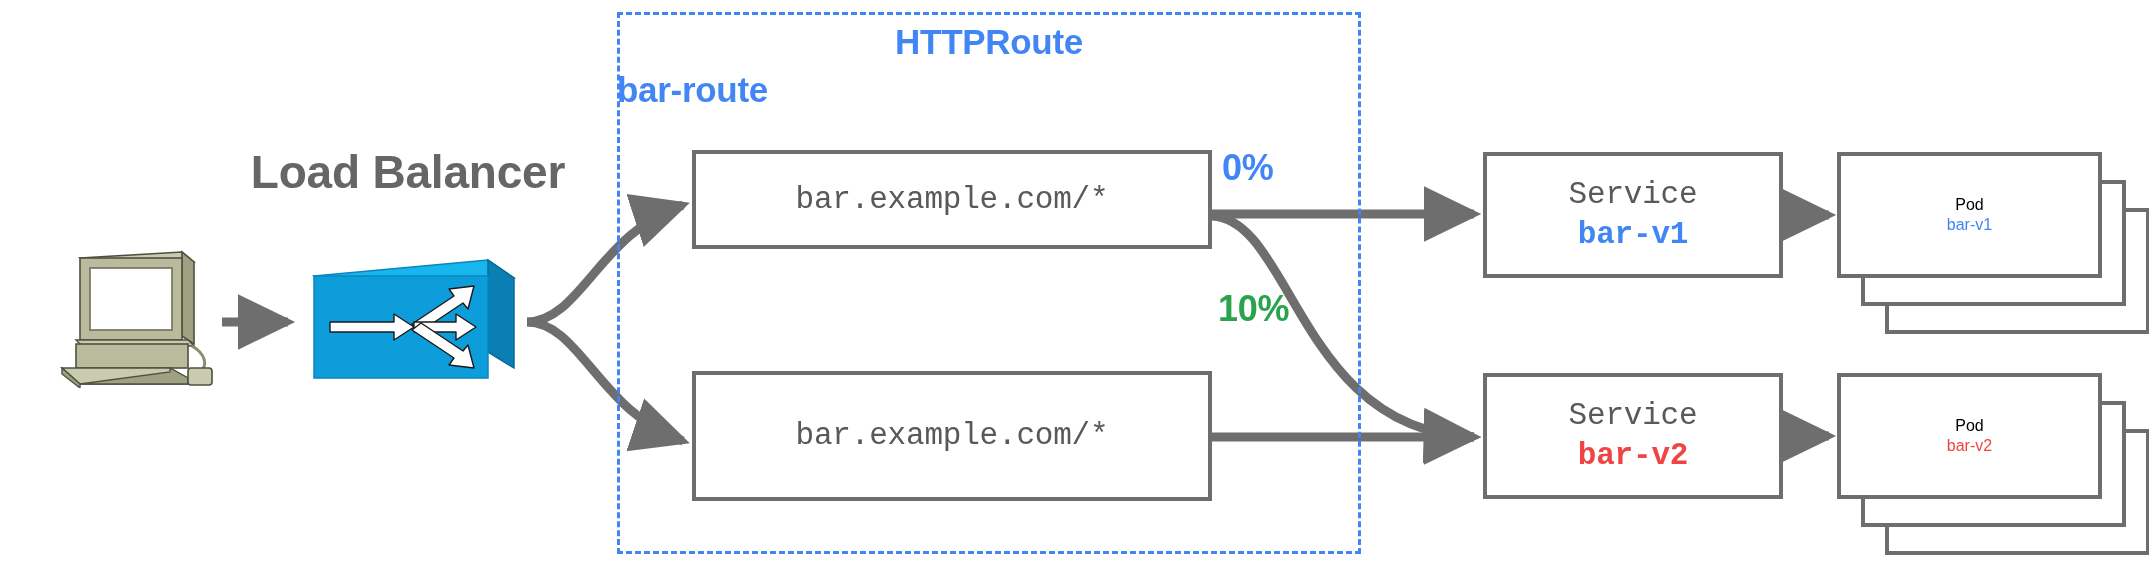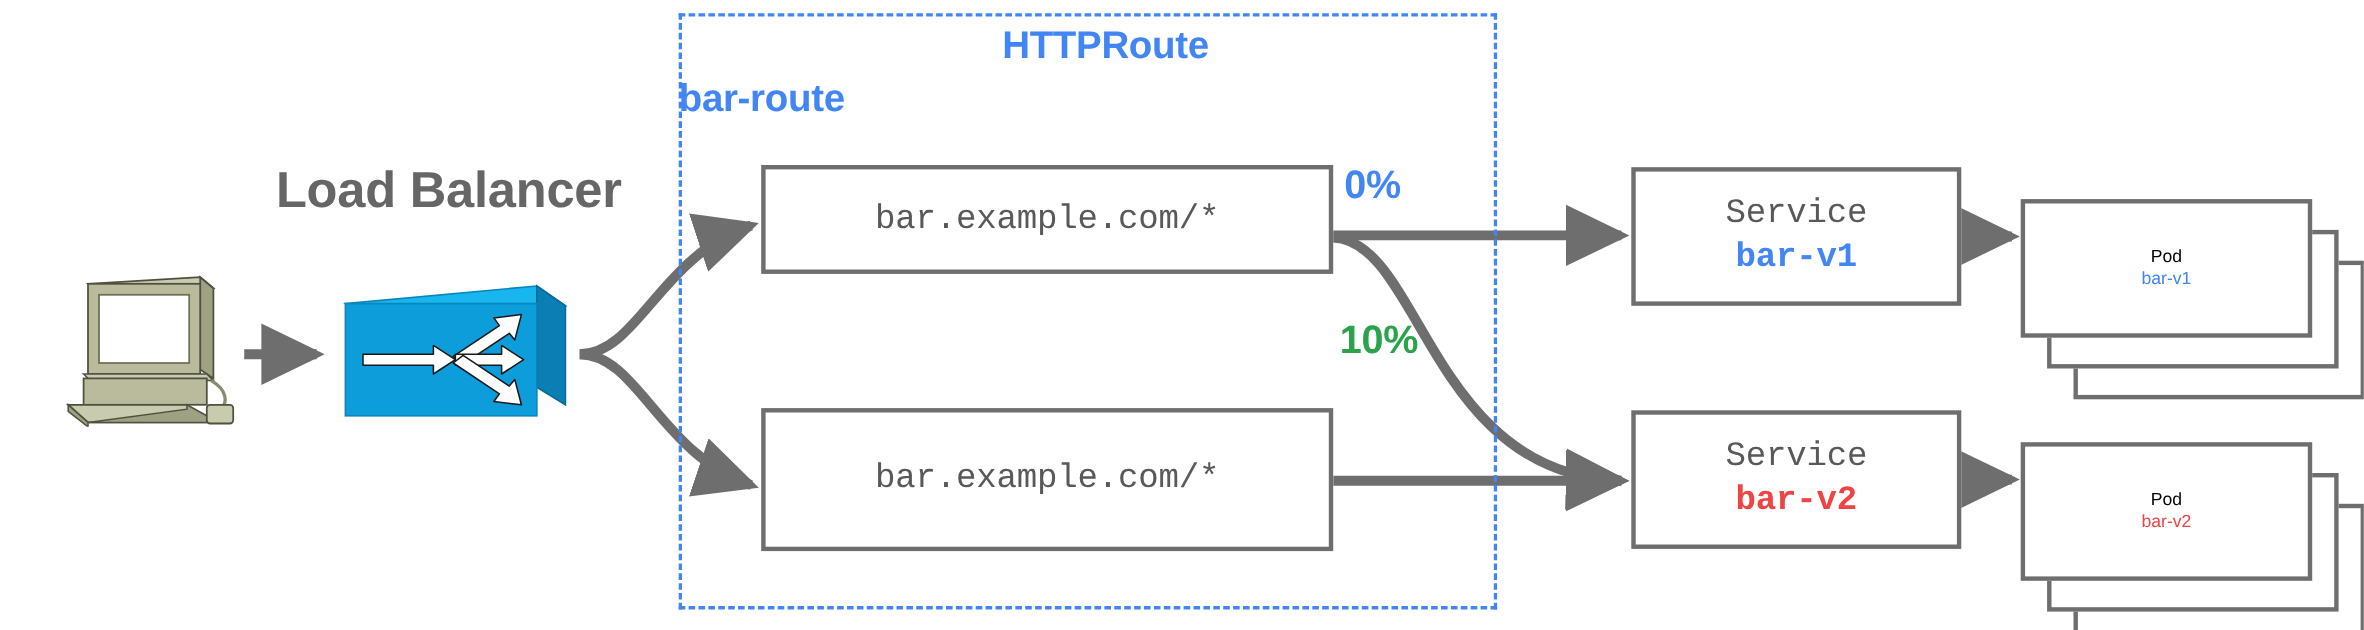--- a/index.html
+++ b/index.html
@@ -42,21 +42,20 @@
   .httproute-title {
     position: absolute;
     left: 617px;
     top: 22px;
     width: 744px;
     text-align: center;
     color: #4285f4;
     font-size: 35px;
     font-weight: bold;
     letter-spacing: -0.3px;
-    padding-left: 16px;
   }
   .httproute-sub {
     position: absolute;
     left: 617px;
     top: 70px;
     width: 744px;
     text-align: left;
     color: #4285f4;
     font-size: 35px;
     font-weight: bold;
@@ -108,21 +107,21 @@
   #route-box-canary .l1,
   #route-box-canary .l2m { color: #595959; font-size: 31px; }
   #route-box-canary .l2m { margin-top: 2px; }
   #route-box-primary .l1 { font-size: 31px; }
 
   
   #service-v1 { left: 1483px; top: 152px; width: 300px; height: 126px; }
   #service-v2 { left: 1483px; top: 373px; width: 300px; height: 126px; }
 
   
-  .pod-stack { position: absolute; margin-top: 29px; }
+  .pod-stack { position: absolute; }
   .pod-shadow {
     position: absolute;
     background: #ffffff;
     border: 4px solid #6e6e6e;
     box-sizing: border-box;
     width: 265px;
     height: 126px;
   }
   .pod-front {
     position: absolute;

